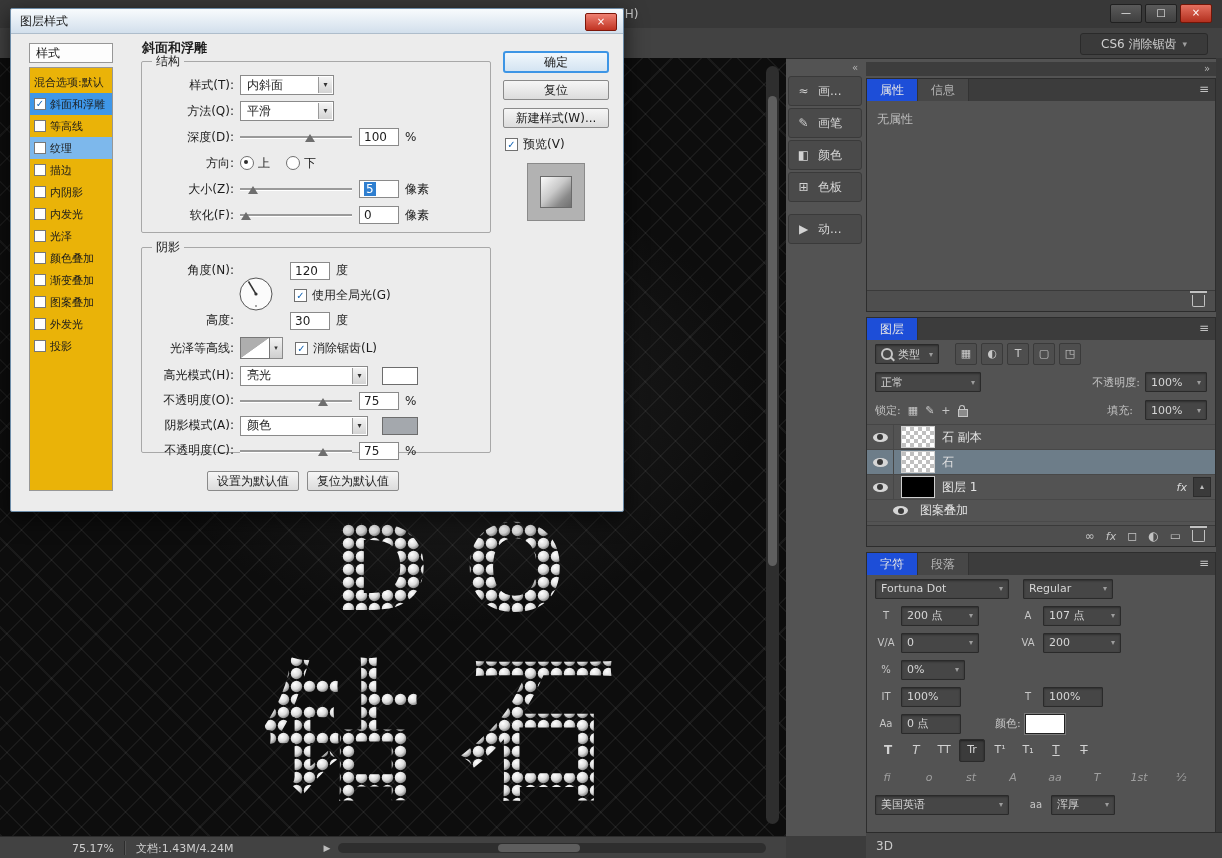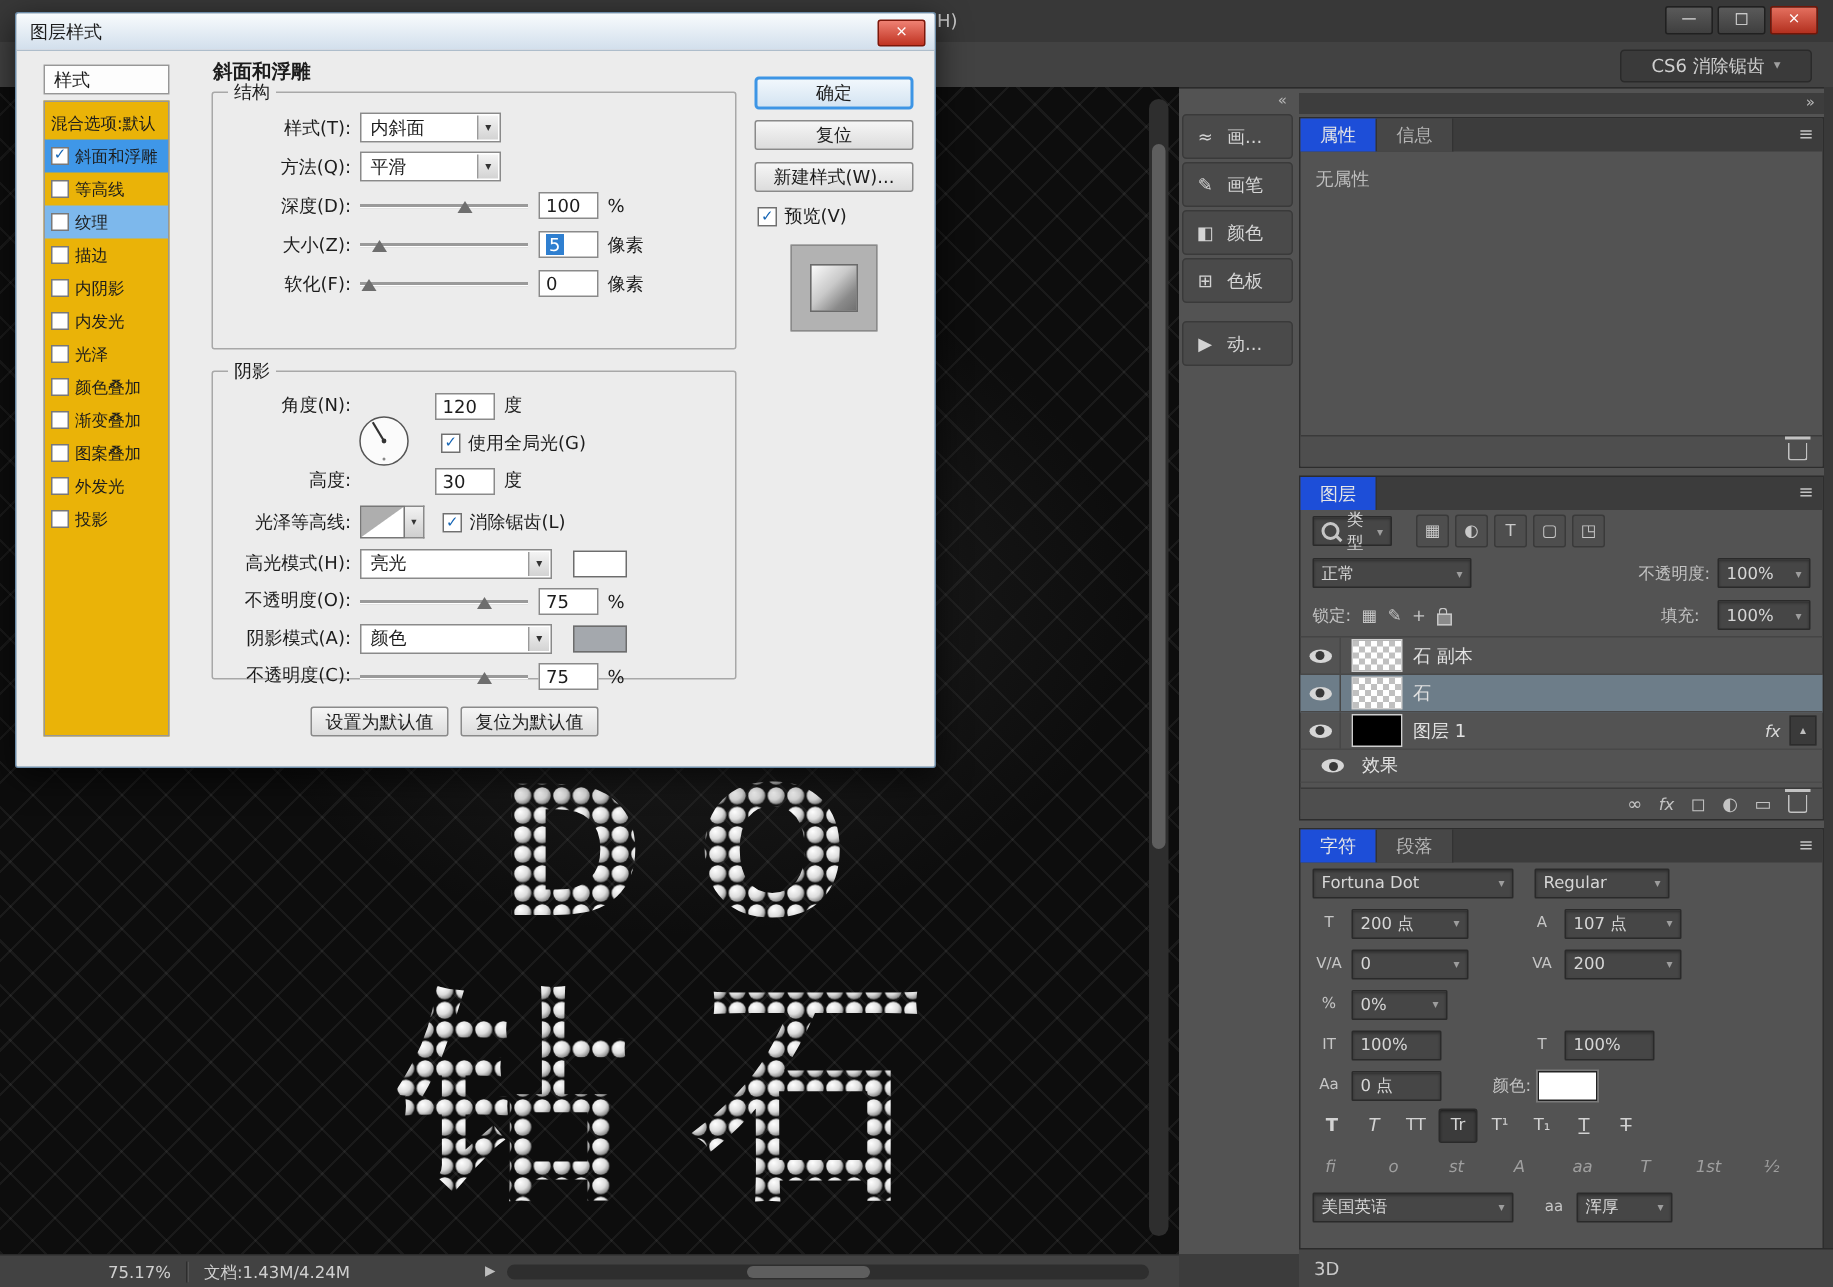--- a/index.html
+++ b/index.html
@@ -258,21 +258,21 @@
     <span class="trash"></span>
   </div>
 </div>
 
 <div class="panel" style="top:317px;height:230px;">
   <div class="ptabs">
     <span class="ptab active">图层</span>
     <span class="pmenu gch">≡</span>
   </div>
   <div style="display:flex;align-items:center;gap:4px;padding:3px 8px;height:22px;">
-    <div class="dfield" style="width:53px;gap:5px;justify-content:space-between;">
+    <div class="dfield" style="width:64px;gap:5px;justify-content:space-between;">
       <span class="mag"></span>
       <span>类型</span>
       <span class="gch">▾</span>
     </div>
     <span style="width:8px;"></span>
     <span class="iconbtn gch">▦</span>
     <span class="iconbtn gch">◐</span>
     <span class="iconbtn gch">T</span>
     <span class="iconbtn gch">▢</span>
     <span class="iconbtn gch">◳</span>
@@ -318,25 +318,20 @@
   <div class="lrow">
     <span class="eyebox">
         <span class="eye"></span>
       </span>
     <span class="lthumb black"></span>
     <span class="lname">图层 1</span>
     <span class="fxbadge">fx</span>
     <span class="fxcollapse gch">▴</span>
   </div>
   <div class="subrow">
-    <span style="width:14px;"></span>
-      <span class="eye"></span>
-    <span class="lname" style="margin-left:12px;">效果</span>
-  </div>
-  <div class="subrow">
     <span style="width:26px;"></span>
       <span class="eye"></span>
     <span class="lname" style="margin-left:12px;">图案叠加</span>
   </div>
   <div class="pbotbar">
     <span class="gch" style="color:#c3c3c3;">∞</span>
     <span class="gch" style="color:#c3c3c3;font-style:italic;font-size:11px;">fx</span>
     <span class="gch" style="color:#c3c3c3;">◻</span>
     <span class="gch" style="color:#c3c3c3;">◐</span>
     <span class="gch" style="color:#c3c3c3;">▭</span>
@@ -530,20 +525,27 @@
     <div class="frow">
       <span class="flabel">深度(D):</span>
       <span class="slider">
           <span class="track"></span>
           <span class="thumb" style="left:58%;"></span>
         </span>
       <span class="dinput">100</span>
       <span class="unit">%</span>
     </div>
     <div class="frow">
+      <span class="flabel">方向:</span>
+      <span class="radio on"></span>
+      <span style="margin:0 16px 0 4px;">上</span>
+      <span class="radio"></span>
+      <span style="margin-left:4px;">下</span>
+    </div>
+    <div class="frow">
       <span class="flabel">大小(Z):</span>
       <span class="slider">
           <span class="track"></span>
           <span class="thumb" style="left:7%;"></span>
         </span>
       <span class="dinput"><span class="tsel">5</span></span>
       <span class="unit">像素</span>
     </div>
     <div class="frow">
       <span class="flabel">软化(F):</span>

